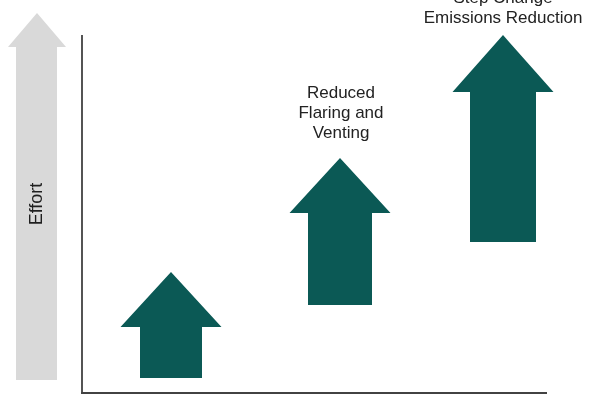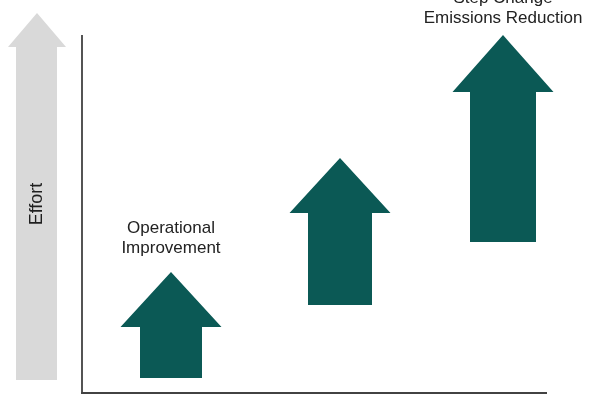--- a/index.html
+++ b/index.html
@@ -64,20 +64,21 @@
 
     <polygon points="171,272 221.5,327 202,327 202,378 140,378 140,327 120.5,327" fill="#0B5955"></polygon>
 
     <polygon points="340,158 390.5,213 372,213 372,305 308,305 308,213 289.5,213" fill="#0B5955"></polygon>
 
     <polygon points="503,35 553.5,92 536,92 536,242 470,242 470,92 452.5,92" fill="#0B5955"></polygon>
   </svg>
 
   <div class="y-axis-label">Effort</div>
 
-  <div class="label label-item1">Operational
-Improvement</div>
 
+  <div class="label label-item2">Reduced
+Flaring and
+Venting</div>
 
   <div class="label label-item3">Step Change
 Emissions Reduction</div>
 
 </div>
 
 </body></html>

